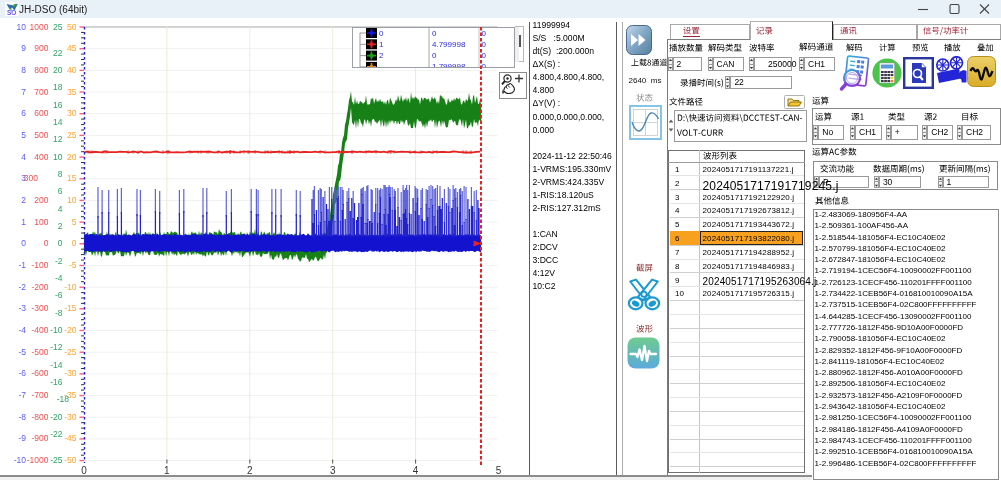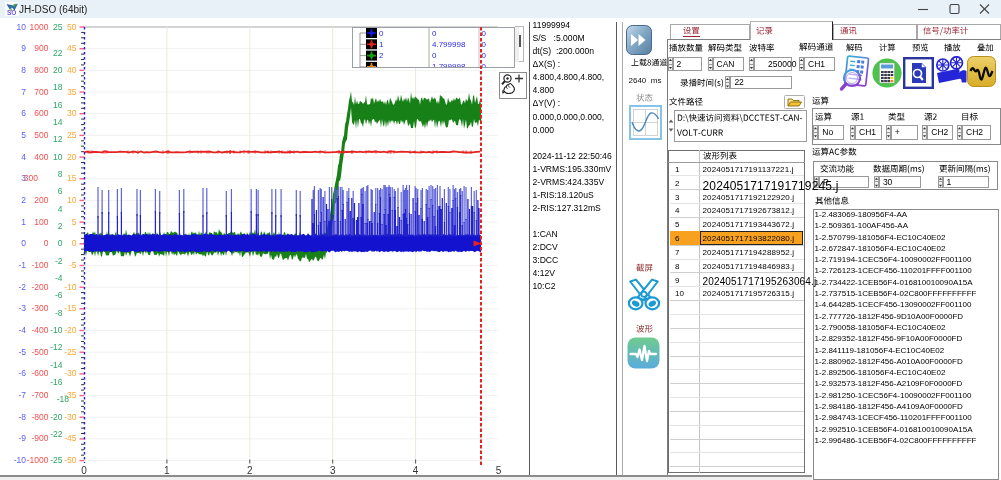--- a/index.html
+++ b/index.html
@@ -662,34 +662,36 @@
 <svg style="position:absolute;left:815.0px;top:196.3px;overflow:visible;" width="34" height="10" fill="#000">
     <path transform="translate(0.0,7.8) scale(0.0085,0.0085)" d="M573 -65C691 -21 810 33 880 76L949 26C871 -15 743 -71 625 -112ZM361 -118C291 -69 153 -11 45 21C61 36 83 62 94 78C202 43 339 -15 428 -71ZM686 -839V-723H313V-839H239V-723H83V-653H239V-205H54V-135H946V-205H761V-653H922V-723H761V-839ZM313 -205V-315H686V-205ZM313 -653H686V-553H313ZM313 -488H686V-379H313Z"></path>
     <path transform="translate(8.5,7.8) scale(0.0085,0.0085)" d="M398 -740V-476L271 -427L300 -360L398 -398V-72C398 38 433 67 554 67C581 67 787 67 815 67C926 67 951 22 963 -117C941 -122 911 -135 893 -147C885 -29 875 -2 813 -2C769 -2 591 -2 556 -2C485 -2 472 -14 472 -72V-427L620 -485V-143H691V-512L847 -573C846 -416 844 -312 837 -285C830 -259 820 -255 802 -255C790 -255 753 -254 726 -256C735 -238 742 -208 744 -186C775 -185 818 -186 846 -193C877 -201 898 -220 906 -266C915 -309 918 -453 918 -635L922 -648L870 -669L856 -658L847 -650L691 -590V-838H620V-562L472 -505V-740ZM266 -836C210 -684 117 -534 18 -437C32 -420 53 -382 60 -365C94 -401 128 -442 160 -487V78H234V-603C273 -671 308 -743 336 -815Z"></path>
     <path transform="translate(17.0,7.8) scale(0.0085,0.0085)" d="M382 -531V-469H869V-531ZM382 -389V-328H869V-389ZM310 -675V-611H947V-675ZM541 -815C568 -773 598 -716 612 -680L679 -710C665 -745 635 -799 606 -840ZM369 -243V80H434V40H811V77H879V-243ZM434 -22V-181H811V-22ZM256 -836C205 -685 122 -535 32 -437C45 -420 67 -383 74 -367C107 -404 139 -448 169 -495V83H238V-616C271 -680 300 -748 323 -816Z"></path>
     <path transform="translate(25.5,7.8) scale(0.0085,0.0085)" d="M266 -550H730V-470H266ZM266 -412H730V-331H266ZM266 -687H730V-607H266ZM262 -202V-39C262 41 293 62 409 62C433 62 614 62 639 62C736 62 761 32 771 -96C750 -100 718 -111 701 -123C696 -21 688 -7 634 -7C594 -7 443 -7 413 -7C349 -7 337 -12 337 -40V-202ZM763 -192C809 -129 857 -43 874 12L945 -20C926 -75 877 -159 830 -220ZM148 -204C124 -141 85 -55 45 0L114 33C151 -25 187 -113 212 -176ZM419 -240C470 -193 528 -126 553 -81L614 -119C587 -162 530 -226 478 -271H805V-747H506C521 -773 538 -804 553 -835L465 -850C457 -821 441 -780 428 -747H194V-271H473Z"></path>
   </svg>
 <div class="abs" style="left:812.6px;top:209px;width:186.5px;height:271px;background:#fff;border:1px solid #8a8a8a;overflow:hidden">
     <div style="font-size:8px;color:#000;padding-left:1px;line-height:11.3px;white-space:nowrap;margin-top:-1px">
       <div style="height:11.3px">1-2.483069-180956F4-AA</div>
       <div style="height:11.3px">1-2.509361-100AF456-AA</div>
+      <div style="height:11.3px">1-2.518544-181056F4-EC10C40E02</div>
       <div style="height:11.3px">1-2.570799-181056F4-EC10C40E02</div>
       <div style="height:11.3px">1-2.672847-181056F4-EC10C40E02</div>
       <div style="height:11.3px">1-2.719194-1CEC56F4-10090002FF001100</div>
       <div style="height:11.3px">1-2.726123-1CECF456-110201FFFF001100</div>
       <div style="height:11.3px">1-2.734422-1CEB56F4-016810010090A15A</div>
       <div style="height:11.3px">1-2.737515-1CEB56F4-02C800FFFFFFFFFF</div>
       <div style="height:11.3px">1-4.644285-1CECF456-13090002FF001100</div>
       <div style="height:11.3px">1-2.777726-1812F456-9D10A00F0000FD</div>
       <div style="height:11.3px">1-2.790058-181056F4-EC10C40E02</div>
       <div style="height:11.3px">1-2.829352-1812F456-9F10A00F0000FD</div>
       <div style="height:11.3px">1-2.841119-181056F4-EC10C40E02</div>
       <div style="height:11.3px">1-2.880962-1812F456-A010A00F0000FD</div>
       <div style="height:11.3px">1-2.892506-181056F4-EC10C40E02</div>
       <div style="height:11.3px">1-2.932573-1812F456-A2109F0F0000FD</div>
+      <div style="height:11.3px">1-2.943642-181056F4-EC10C40E02</div>
       <div style="height:11.3px">1-2.981250-1CEC56F4-10090002FF001100</div>
       <div style="height:11.3px">1-2.984186-1812F456-A4109A0F0000FD</div>
       <div style="height:11.3px">1-2.984743-1CECF456-110201FFFF001100</div>
       <div style="height:11.3px">1-2.992510-1CEB56F4-016810010090A15A</div>
       <div style="height:11.3px">1-2.996486-1CEB56F4-02C800FFFFFFFFFF</div>
     </div>
   </div>
 <div class="abs" style="left:668.4px;top:149.8px;width:137.0px;height:323.6px;background:#fff;border:1.5px solid #707070;overflow:hidden"></div>
 <div class="abs" style="left:699.4px;top:149.8px;width:1px;height:323.6px;background:#c4c4c4"></div>
 <div class="abs" style="left:668.4px;top:161.6px;width:137.0px;height:1px;background:#9a9a9a"></div>

